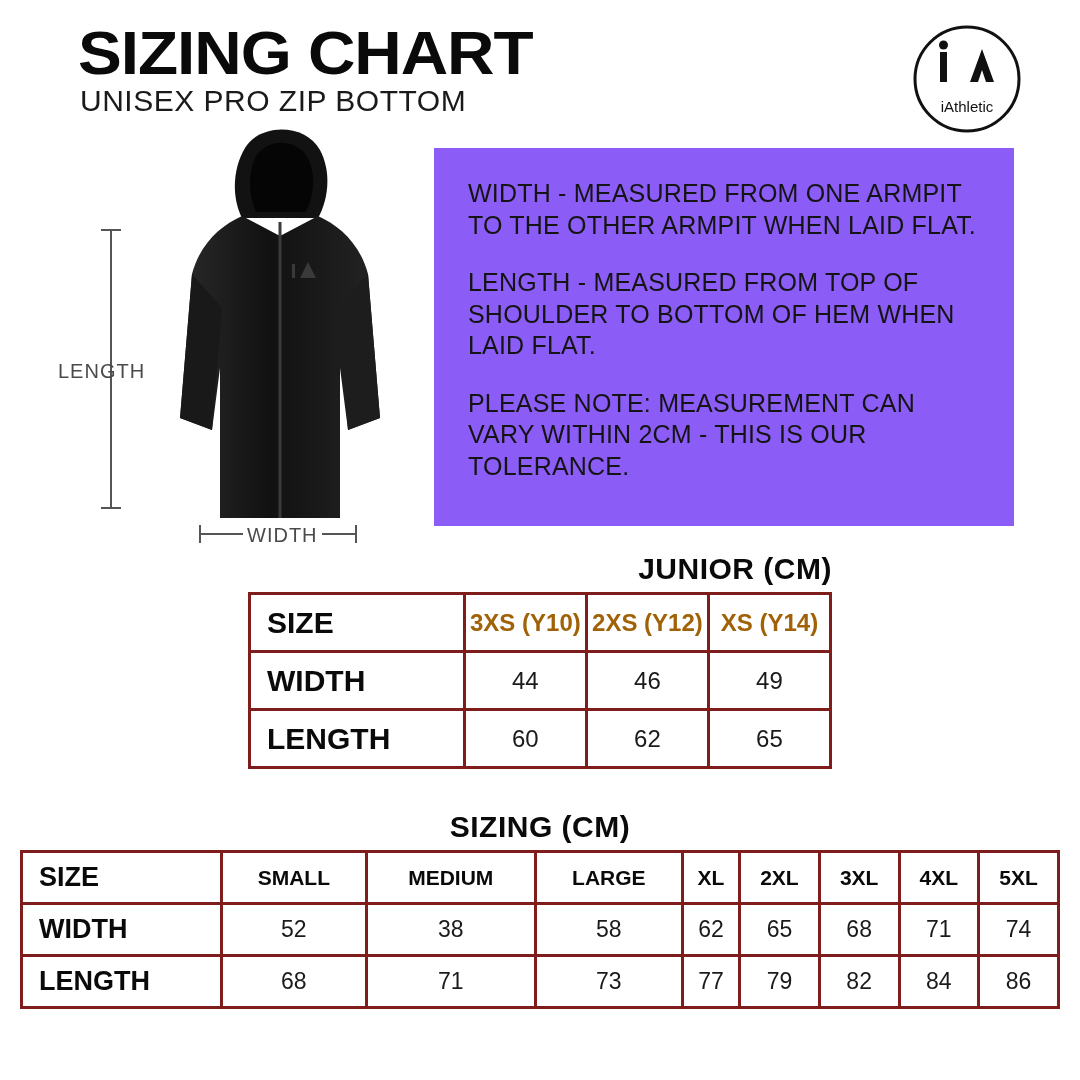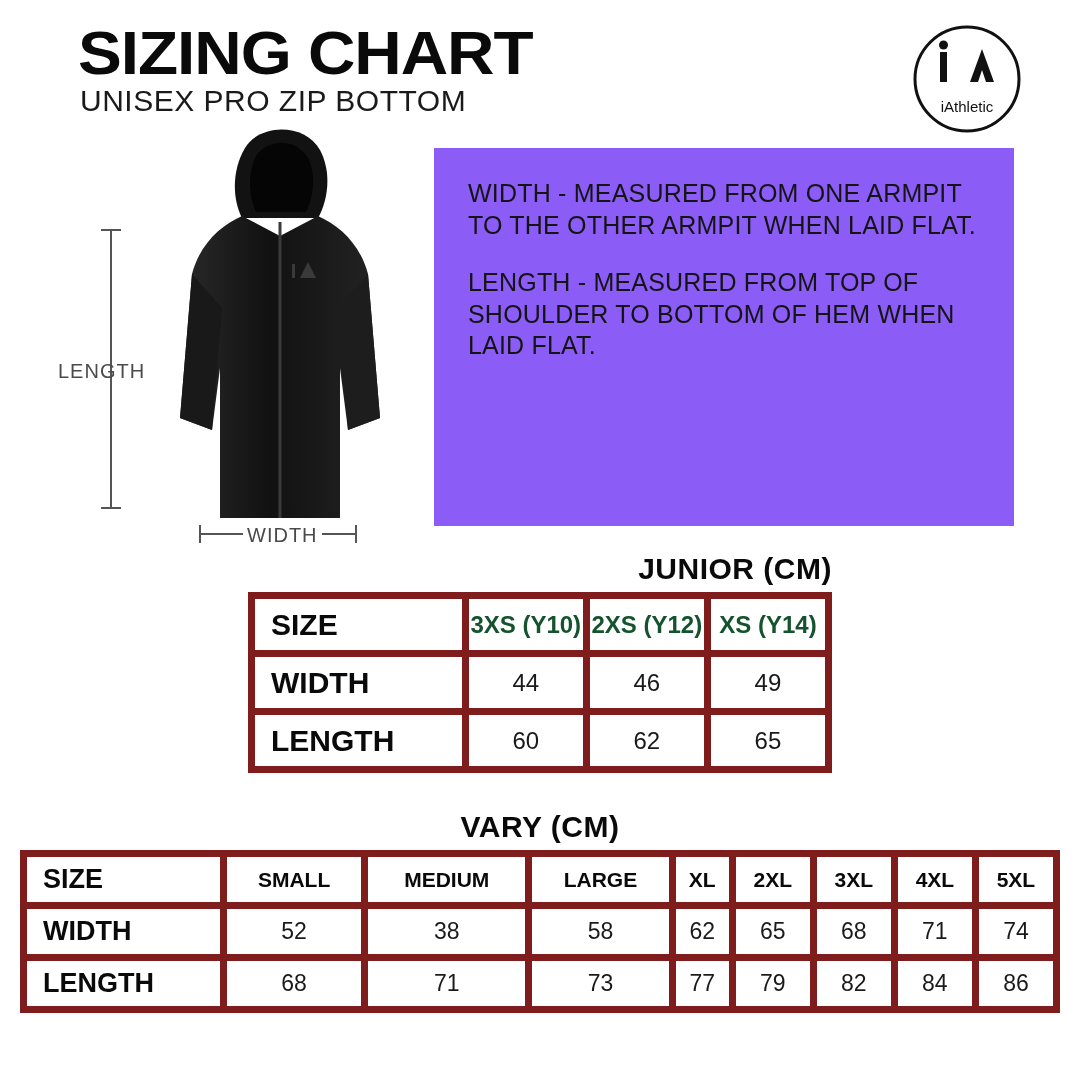--- a/index.html
+++ b/index.html
@@ -58,29 +58,29 @@
 
   
   .tbl-title {
     text-align: center; font-size: 30px; font-weight: 700; letter-spacing: 0.5px;
     color: #0a0a0a;
   }
   #junior-title { position: absolute; left: 248px; top: 552px; width: 584px; text-align: right; }
   #adult-title  { position: absolute; left: 20px;  top: 810px; width: 1040px; }
 
   table { border-collapse: collapse; }
-  table td { border: 7px solid #7f1d1d; text-align: center; color: #1a1a1a; }
+  table td { border: 3px solid #7f1d1d; text-align: center; color: #1a1a1a; }
 
   #junior-table { position: absolute; left: 248px; top: 592px; width: 584px; }
   #junior-table td { height: 58px; font-size: 24px; }
   #junior-table td.rowhead {
     width: 216px; text-align: left; padding-left: 16px;
     font-size: 30px; font-weight: 700; color: #0a0a0a;
   }
-  #junior-table td.colhead { font-size: 22px; font-weight: 700; color: #14532d; }
+  #junior-table td.colhead { font-size: 22px; font-weight: 700; color: #a16207; }
   #junior-table td.val { width: 123px; font-size: 24px; }
 
   #adult-table { position: absolute; left: 20px; top: 850px; width: 1040px; }
   #adult-table td { height: 52px; font-size: 23px; }
   #adult-table td.rowhead {
     width: 200px; text-align: left; padding-left: 16px;
     font-size: 27px; font-weight: 700; color: #0a0a0a;
   }
   #adult-table td.colhead { font-size: 21px; font-weight: 700; color: #0a0a0a; }
 </style>
@@ -141,20 +141,21 @@
       <line x1="2" y1="10" x2="158" y2="10" stroke="#555" stroke-width="2"></line>
       <line x1="2" y1="1" x2="2" y2="19" stroke="#555" stroke-width="2"></line>
       <line x1="158" y1="1" x2="158" y2="19" stroke="#555" stroke-width="2"></line>
     </svg>
   </div>
   <div class="wid-label">WIDTH</div>
 
   <div class="notes">
     <p>WIDTH - MEASURED FROM ONE ARMPIT TO THE OTHER ARMPIT WHEN LAID FLAT.</p>
     <p>LENGTH - MEASURED FROM TOP OF SHOULDER TO BOTTOM OF HEM WHEN LAID FLAT.</p>
+    <p>PLEASE NOTE: MEASUREMENT CAN VARY WITHIN 2CM - THIS IS OUR TOLERANCE.</p>
   </div>
 
   <div class="tbl-title" id="junior-title">JUNIOR (CM)</div>
   <table id="junior-table">
     <tbody>
         <tr>
       <td class="rowhead">SIZE</td>
       <td class="colhead val">3XS (Y10)</td>
       <td class="colhead val">2XS (Y12)</td>
       <td class="colhead val">XS (Y14)</td>
@@ -167,21 +168,21 @@
     </tr>
     <tr>
       <td class="rowhead">LENGTH</td>
       <td class="val">60</td>
       <td class="val">62</td>
       <td class="val">65</td>
     </tr>
   </tbody>
     </table>
 
-  <div class="tbl-title" id="adult-title">VARY (CM)</div>
+  <div class="tbl-title" id="adult-title">SIZING (CM)</div>
   <table id="adult-table">
     <tbody>
         <tr>
       <td class="rowhead">SIZE</td>
       <td class="colhead">SMALL</td>
       <td class="colhead">MEDIUM</td>
       <td class="colhead">LARGE</td>
       <td class="colhead">XL</td>
       <td class="colhead">2XL</td>
       <td class="colhead">3XL</td>

